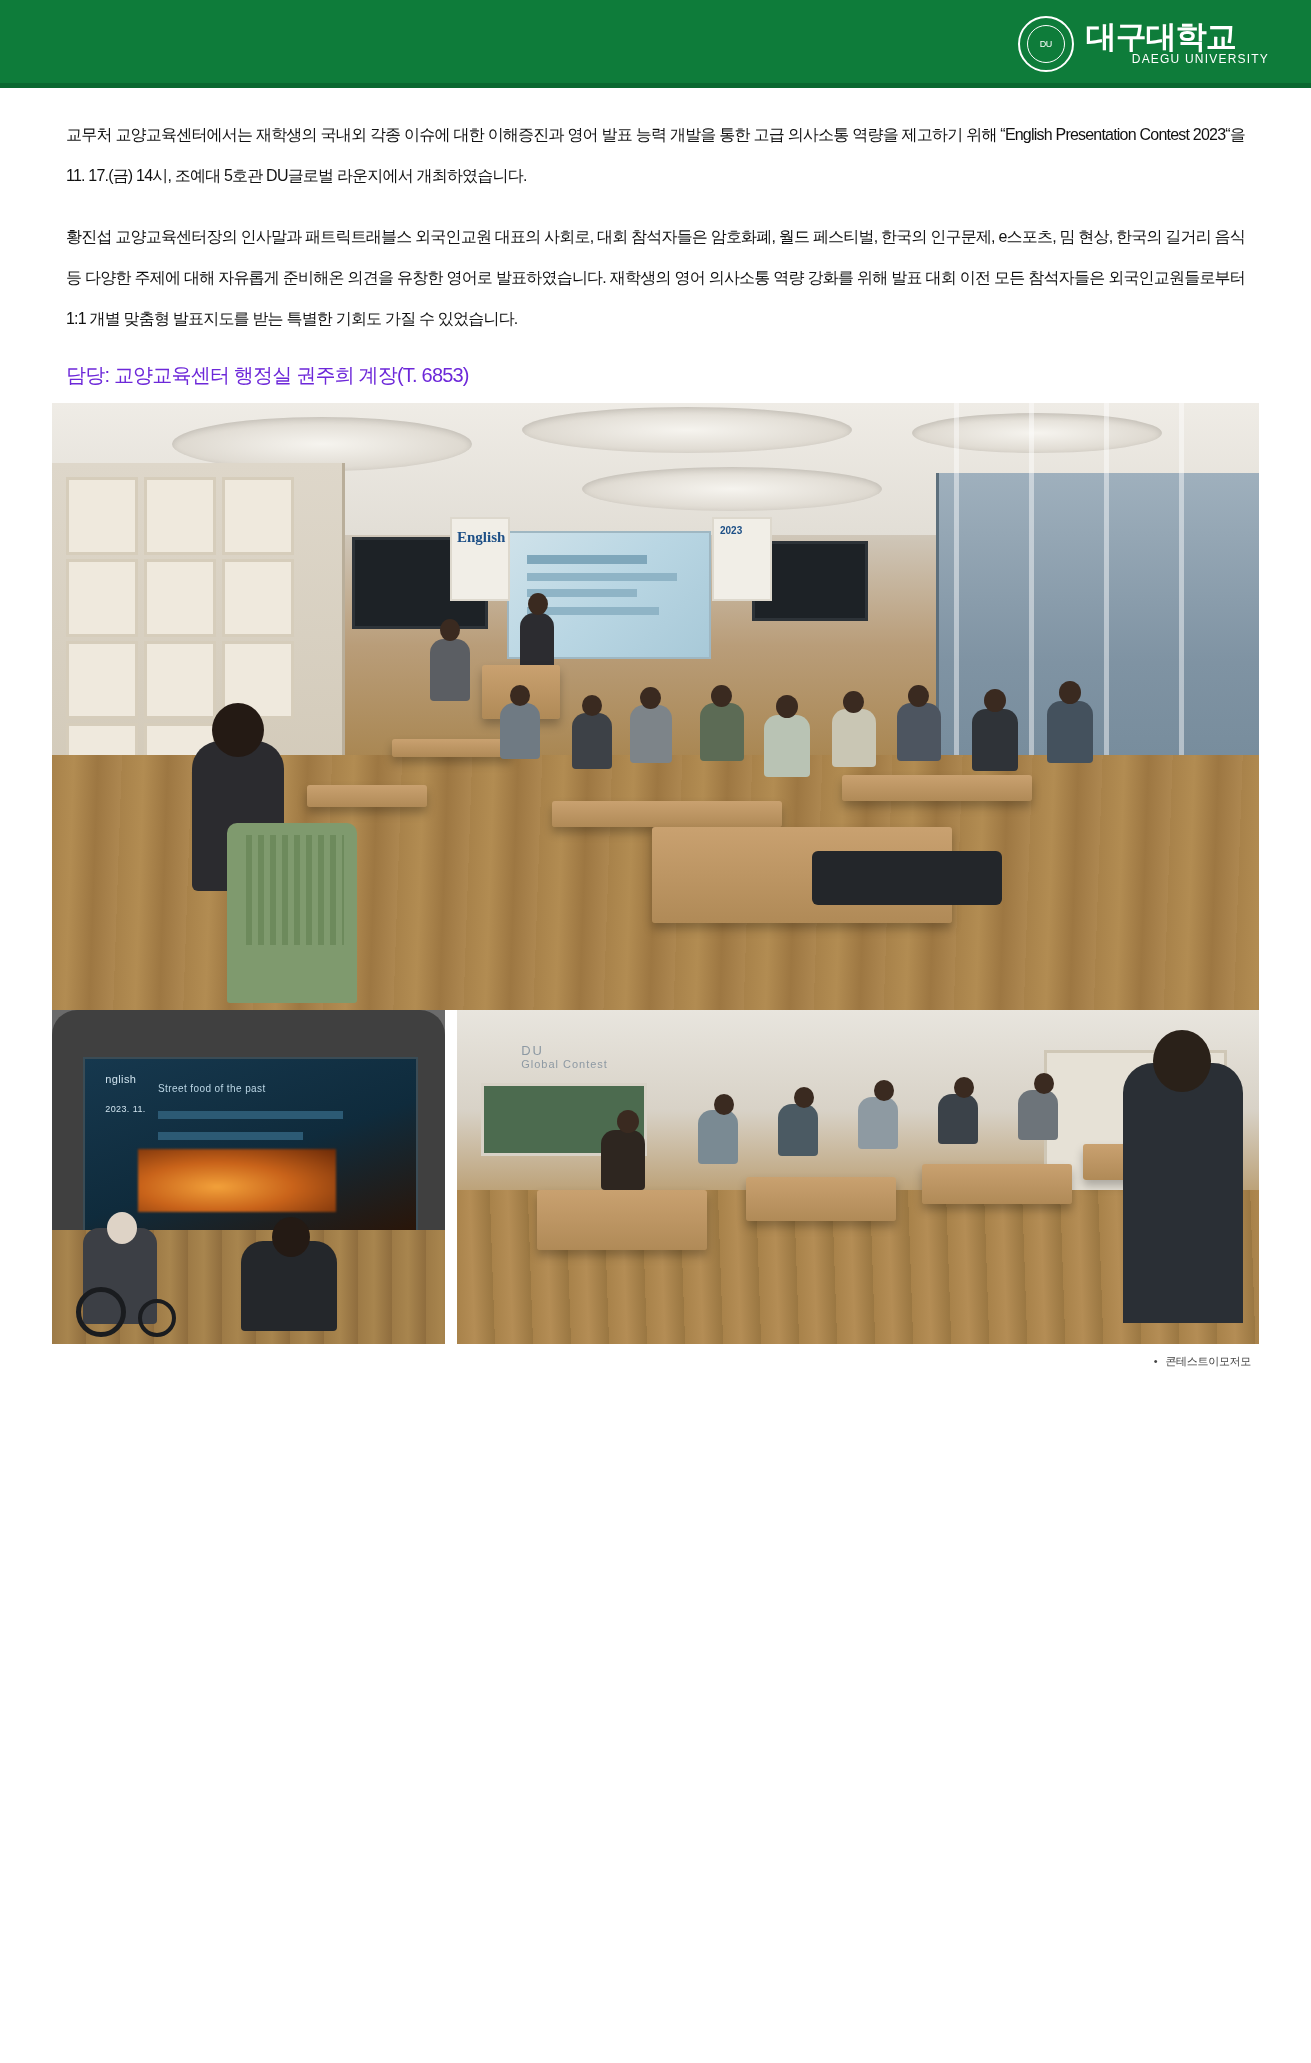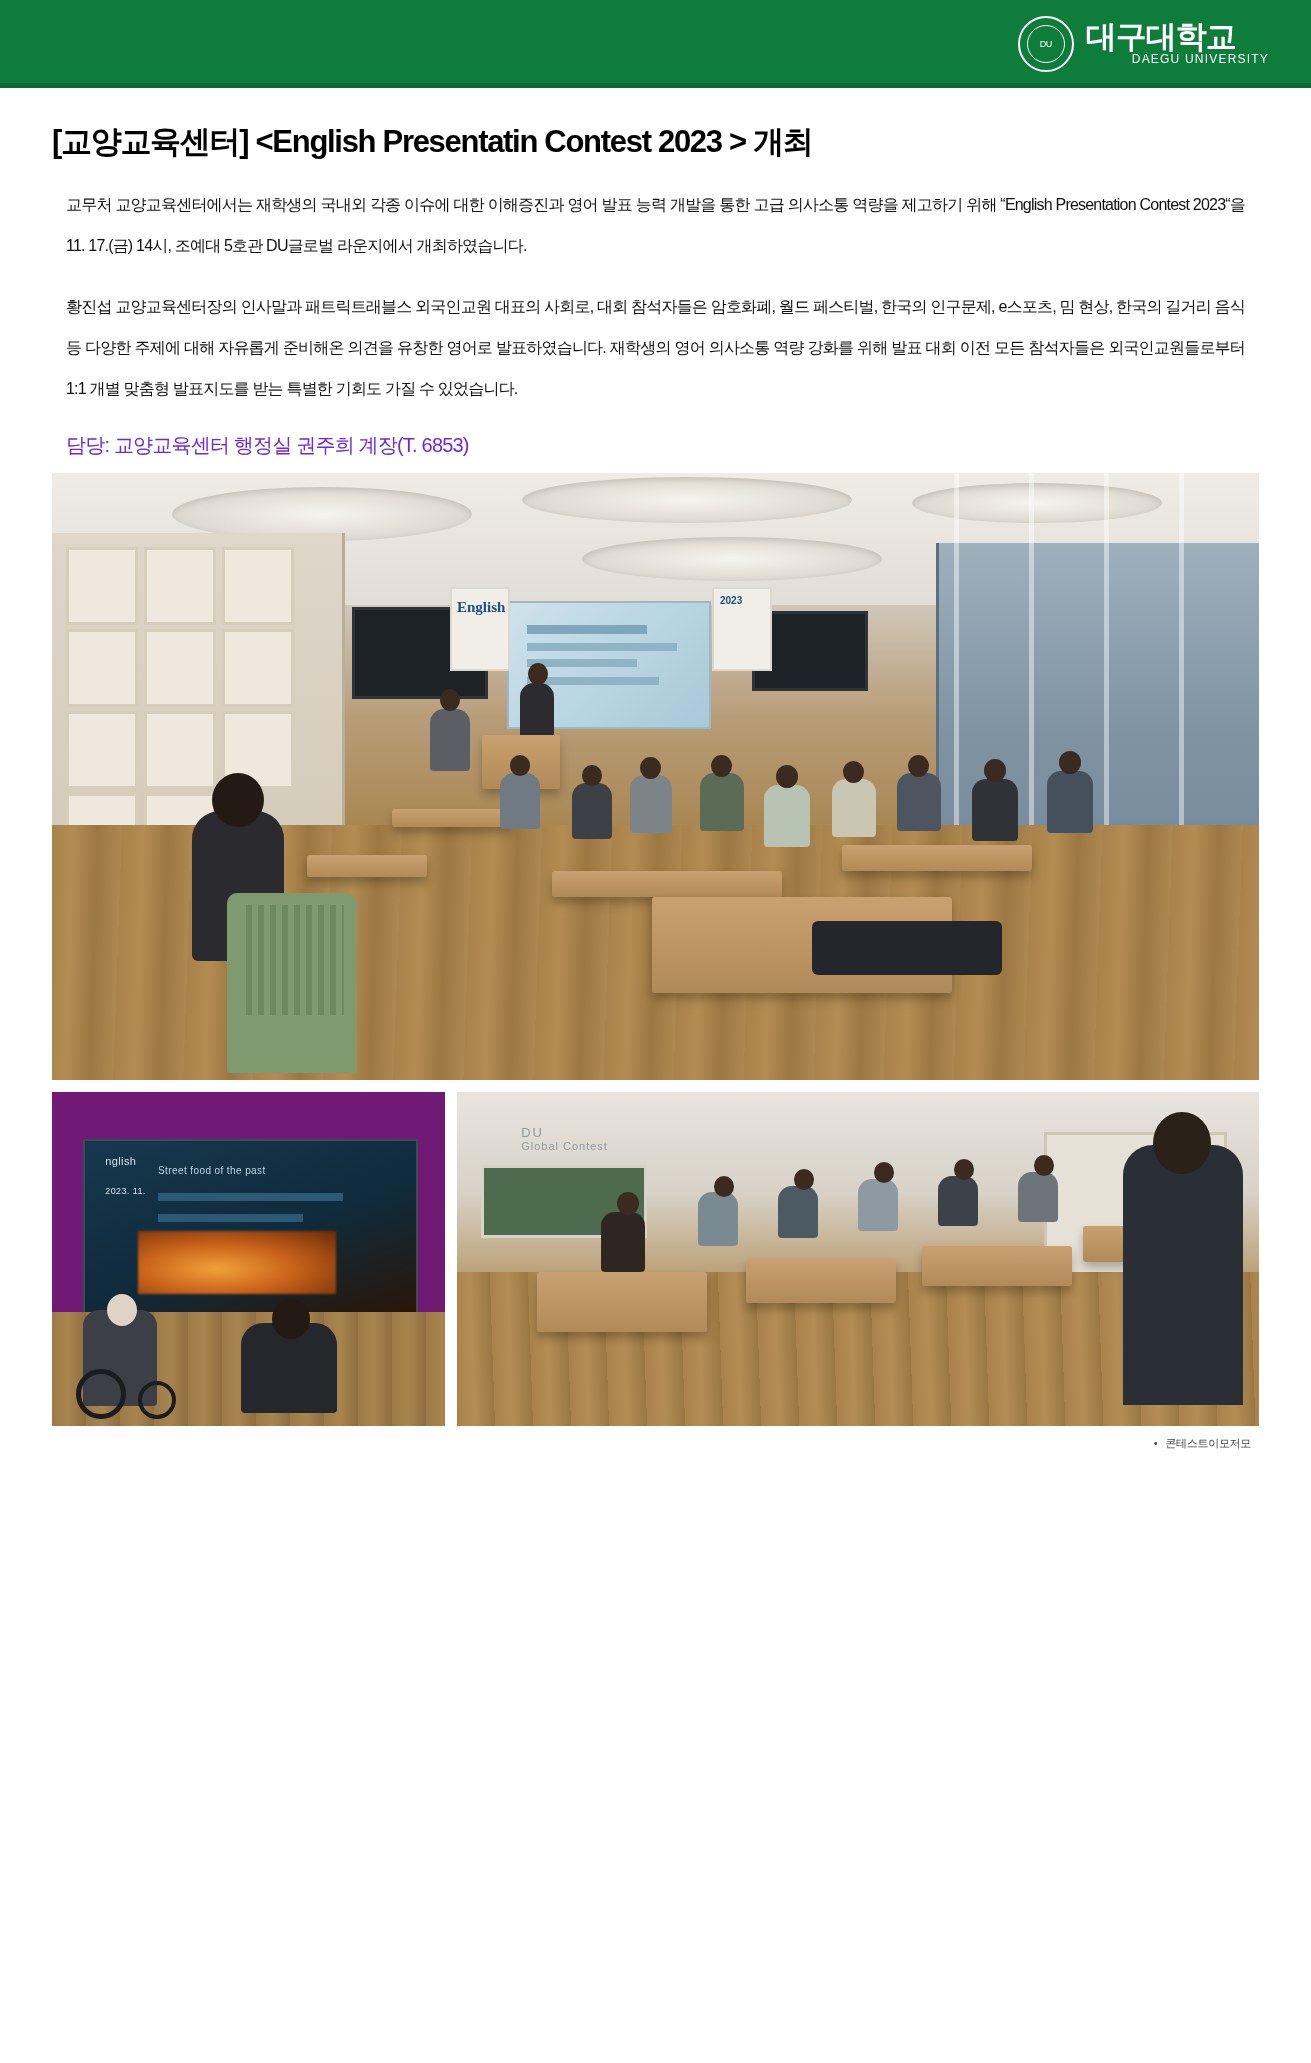--- a/index.html
+++ b/index.html
@@ -129,21 +129,21 @@
     box-sizing: border-box;
   }
   .photo {
     position: relative;
     overflow: hidden;
     background: #6b6b6b;
   }
   .photo-main {
     width: 1207px;
     height: 607px;
-    margin-bottom: 12px;
+    margin-bottom: 0;
   }
   .photo-row {
     display: flex;
     gap: 12px;
   }
   .photo-small-left { width: 393px; height: 334px; }
   .photo-small-right { width: 802px; height: 334px; }
 
   
   .room-main {
@@ -209,21 +209,21 @@
     border-radius: 50%;
     background: #3a2a20;
   }
   .chair-green {
     position: absolute;
     background: #7f9a6e;
     border-radius: 10px 10px 3px 3px;
   }
 
   
-  .room-small1 { position: absolute; inset: 0; background: #701a75; }
+  .room-small1 { position: absolute; inset: 0; background: #404040; border-radius: 25px; }
   .proj-screen {
     position: absolute; left: 8%; top: 14%; width: 84%; height: 52%;
     background: linear-gradient(160deg, #16384e 0%, #0f2b3c 55%, #2a1508 100%);
     border: 2px solid #3a4c56;
   }
   .proj-food {
     position: absolute; left: 16%; top: 52%; width: 60%; height: 36%;
     background: radial-gradient(ellipse at 40% 60%, #f2a13a 0%, #c9631a 45%, #6b2a08 100%);
     filter: blur(1px);
   }
@@ -266,21 +266,20 @@
     </div>
     <div class="logo-text">
       <div class="logo-kr">대구대학교</div>
       <div class="logo-en">DAEGU UNIVERSITY</div>
     </div>
   </div>
 </div>
 
 <div class="content">
 
-  <h1 class="doc-title">[교양교육센터]  &lt;English Presentatin Contest 2023 &gt; 개최</h1>
 
   <p class="para">교무처 교양교육센터에서는 재학생의 국내외 각종 이슈에 대한 이해증진과  영어 발표 능력 개발을 통한 고급 의사소통 역량을 제고하기 위해 “English Presentation Contest 2023“을 11. 17.(금) 14시, 조예대 5호관 DU글로벌 라운지에서  개최하였습니다.</p>
 
   <p class="para">황진섭 교양교육센터장의 인사말과 패트릭트래블스 외국인교원 대표의 사회로, 대회 참석자들은 암호화폐, 월드 페스티벌, 한국의 인구문제, e스포츠, 밈 현상, 한국의 길거리 음식 등 다양한 주제에 대해 자유롭게 준비해온 의견을 유창한 영어로 발표하였습니다. 재학생의 영어 의사소통 역량 강화를 위해 발표 대회 이전 모든 참석자들은 외국인교원들로부터 1:1 개별 맞춤형 발표지도를 받는 특별한 기회도 가질 수 있었습니다.</p>
 
 
   <p class="contact">담당: 교양교육센터 행정실 권주희 계장(T. 6853)</p>
 </div>
 
 <div class="photos">

